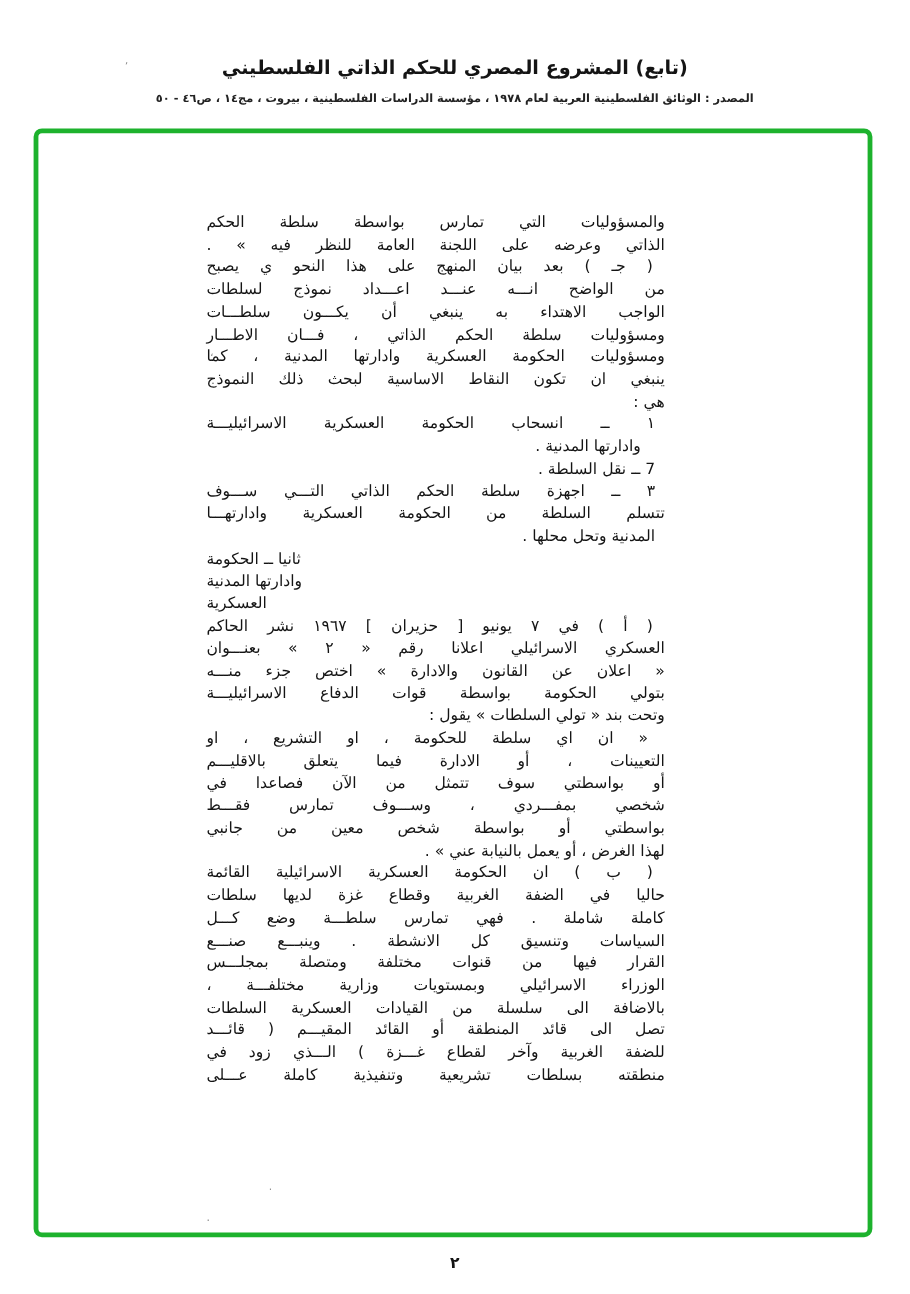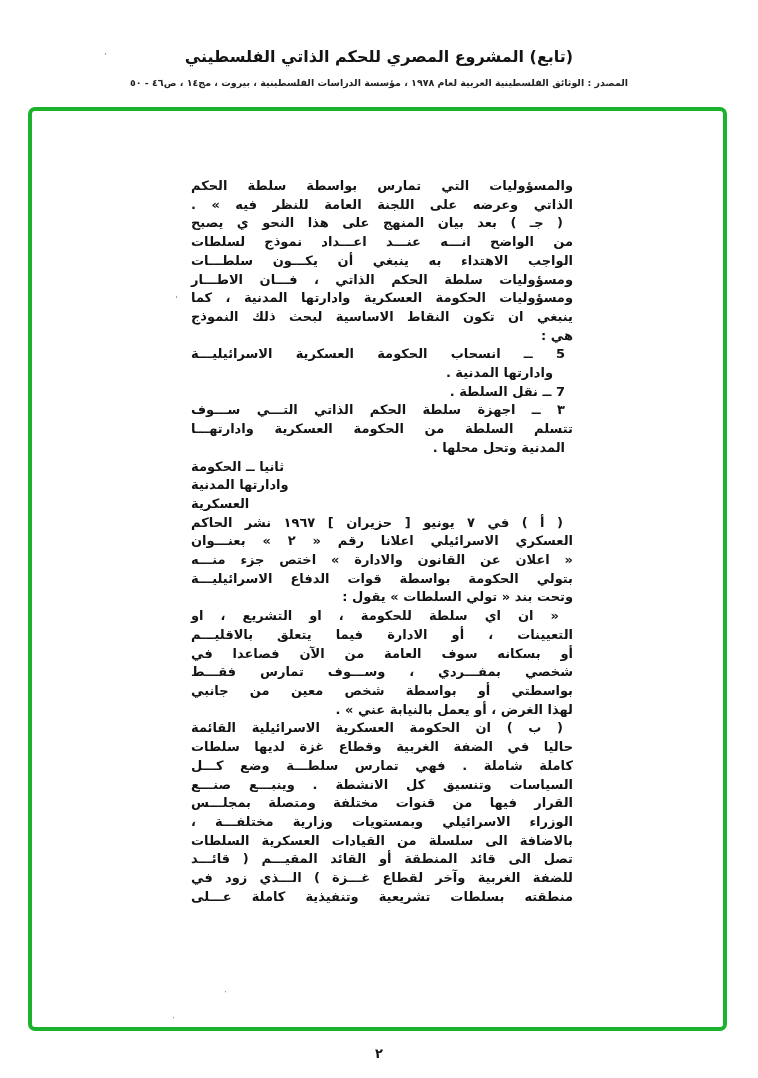--- a/index.html
+++ b/index.html
@@ -36,26 +36,26 @@
   .frame {
     position: absolute;
     left: 28px; top: 107px;
     width: 699px; height: 924px;
     border: 4px solid #1db22d;
     border-radius: 7px;
     background: transparent;
   }
   .textcol {
     position: absolute;
-    left: 191px; top: 177px;
+    left: 172px; top: 177px;
     width: 382px;
     direction: rtl;
     font-size: 13px;
     line-height: 18.7px;
-    font-weight: bold;
+    font-weight: normal;
   }
   .line { width: 100%; }
   .line.j { text-align: justify; text-align-last: justify; }
   .line.r { text-align: right; }
   .line.c { text-align: left; }
   .pagenum {
     position: absolute;
     top: 1046px; left: 0;
     width: 100%;
     text-align: center;
@@ -83,37 +83,37 @@
   <div class="textcol">
       <div class="line j">والمسؤوليات التي تمارس بواسطة سلطة الحكم</div>
       <div class="line j">الذاتي وعرضه على اللجنة العامة للنظر فيه » .</div>
       <div class="line j" style="padding-right: 10px;">( جـ ) بعد بيان المنهج على هذا النحو ي يصبح</div>
       <div class="line j">من الواضح انـــه عنـــد اعـــداد نموذج لسلطات</div>
       <div class="line j">الواجب الاهتداء به ينبغي أن يكـــون سلطـــات</div>
       <div class="line j">ومسؤوليات سلطة الحكم الذاتي ، فـــان الاطـــار</div>
       <div class="line j">ومسؤوليات الحكومة العسكرية وادارتها المدنية ، كما</div>
       <div class="line j">ينبغي ان تكون النقاط الاساسية لبحث ذلك النموذج</div>
       <div class="line r">هي :</div>
-      <div class="line j" style="padding-right: 8px;">5 ــ انسحاب الحكومة العسكرية الاسرائيليـــة</div>
+      <div class="line j" style="padding-right: 8px;">١ ــ انسحاب الحكومة العسكرية الاسرائيليـــة</div>
       <div class="line r" style="padding-right: 20px;">وادارتها المدنية .</div>
       <div class="line r" style="padding-right: 8px;">7 ــ نقل السلطة .</div>
       <div class="line j" style="padding-right: 8px;">٣ ــ اجهزة سلطة الحكم الذاتي التـــي ســـوف</div>
       <div class="line j">تتسلم السلطة من الحكومة العسكرية وادارتهـــا</div>
       <div class="line r" style="padding-right: 8px;">المدنية وتحل محلها .</div>
       <div class="line c">ثانيا ــ الحكومة</div>
       <div class="line c">وادارتها المدنية</div>
       <div class="line c">العسكرية</div>
       <div class="line j" style="padding-right: 10px;">( أ ) في ٧ يونيو [ حزيران ] ١٩٦٧ نشر الحاكم</div>
       <div class="line j">العسكري الاسرائيلي اعلانا رقم « ٢ » بعنـــوان</div>
       <div class="line j">« اعلان عن القانون والادارة » اختص جزء منـــه</div>
       <div class="line j">بتولي الحكومة بواسطة قوات الدفاع الاسرائيليـــة</div>
       <div class="line r">وتحت بند « تولي السلطات » يقول :</div>
       <div class="line j" style="padding-right: 14px;">« ان اي سلطة للحكومة ، او التشريع ، او</div>
       <div class="line j">التعيينات ، أو الادارة فيما يتعلق بالاقليـــم</div>
-      <div class="line j">أو بسكانه سوف العامة من الآن فصاعدا في</div>
+      <div class="line j">أو بواسطتي سوف تتمثل من الآن فصاعدا في</div>
       <div class="line j">شخصي بمفـــردي ، وســـوف تمارس فقـــط</div>
       <div class="line j">بواسطتي أو بواسطة شخص معين من جانبي</div>
       <div class="line r">لهذا الغرض ، أو يعمل بالنيابة عني » .</div>
       <div class="line j" style="padding-right: 10px;">( ب ) ان الحكومة العسكرية الاسرائيلية القائمة</div>
       <div class="line j">حاليا في الضفة الغربية وقطاع غزة لديها سلطات</div>
       <div class="line j">كاملة شاملة . فهي تمارس سلطـــة وضع كـــل</div>
       <div class="line j">السياسات وتنسيق كل الانشطة . وينبـــع صنـــع</div>
       <div class="line j">القرار فيها من قنوات مختلفة ومتصلة بمجلـــس</div>
       <div class="line j">الوزراء الاسرائيلي وبمستويات وزارية مختلفـــة ،</div>
       <div class="line j">بالاضافة الى سلسلة من القيادات العسكرية السلطات</div>

